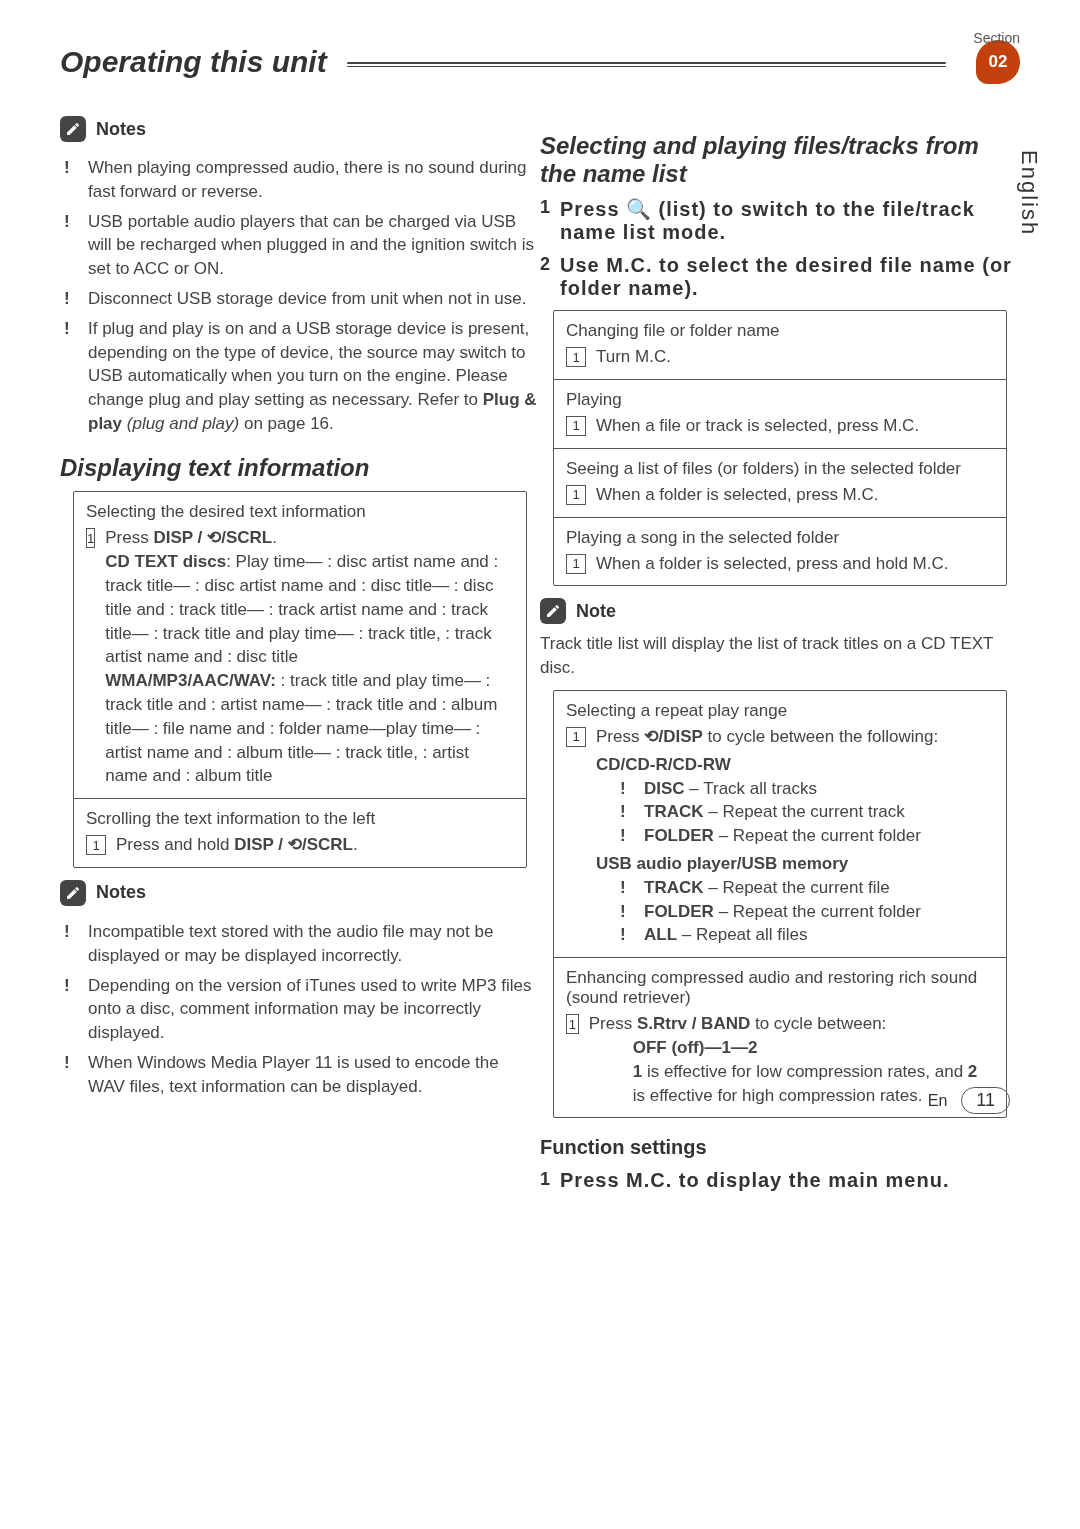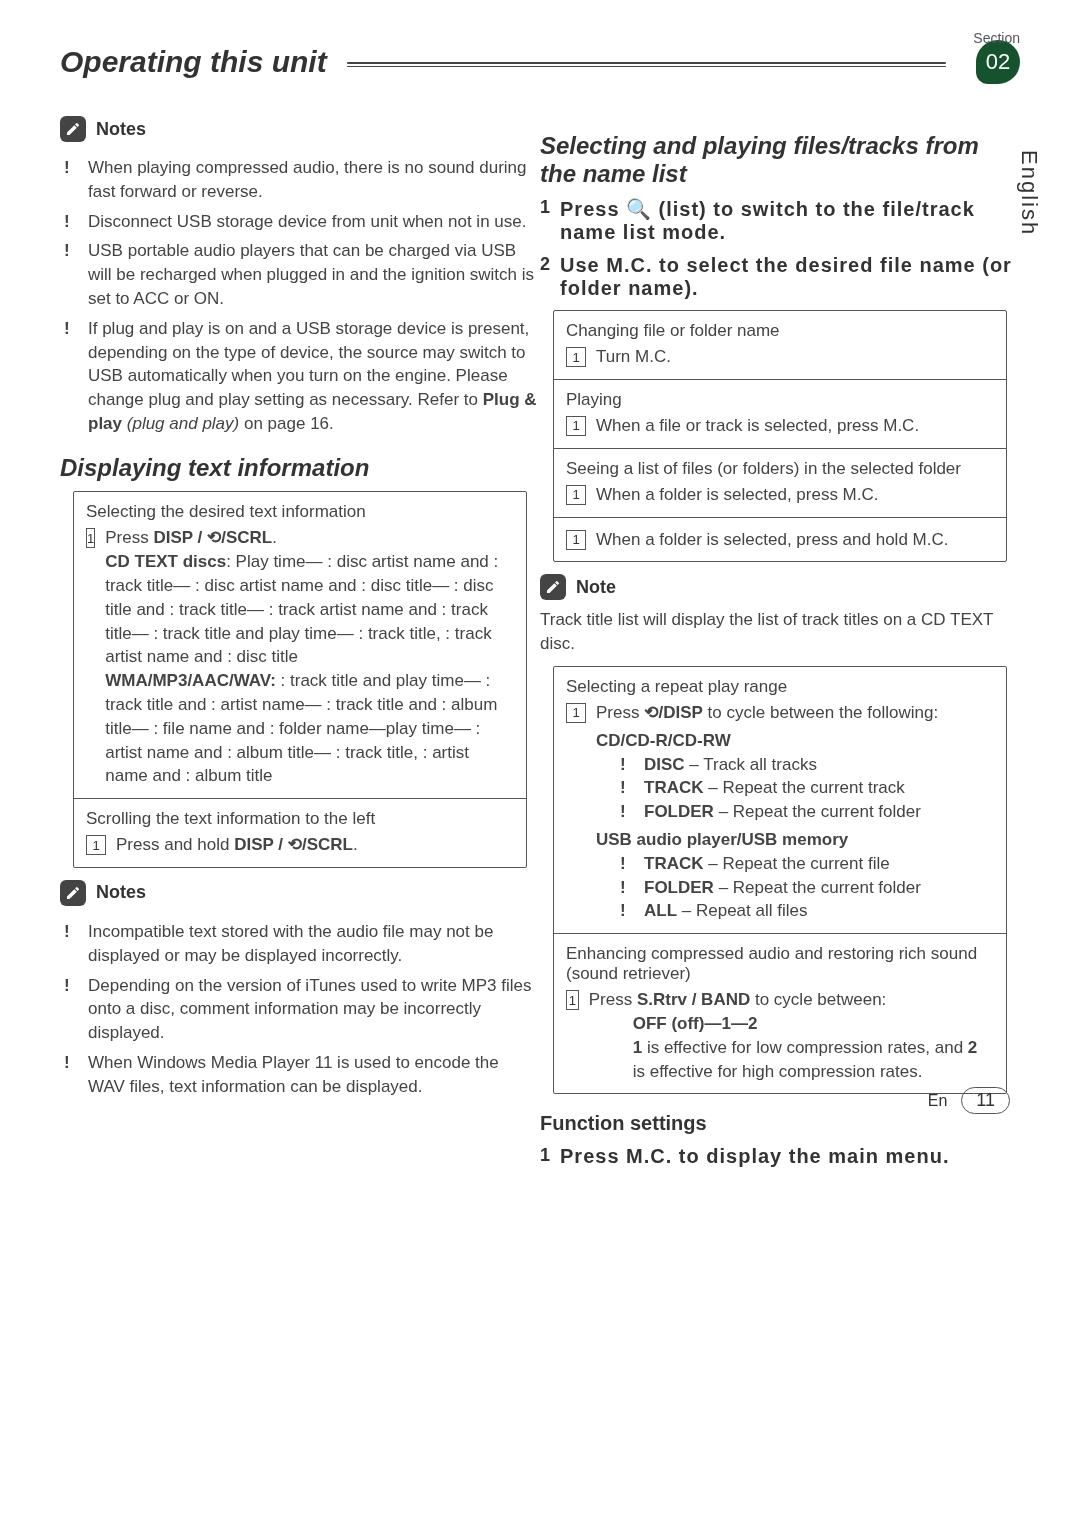--- a/index.html
+++ b/index.html
@@ -2,21 +2,21 @@
 <html><head>
 <meta charset="utf-8">
 <style>
   * { box-sizing: border-box; margin: 0; padding: 0; }
   html,body { width:1080px; height:1529px; background:#fff; font-family: Arial, Helvetica, sans-serif; color:#333; }
   .page { position:relative; width:1080px; height:1150px; padding:40px 60px 50px 60px; }
   .top-rule { height:2px; background:#444; margin:6px 0 2px 0; border-radius:2px; }
   .section-title-row { display:flex; align-items:center; gap:20px; }
   .section-title { font-size:30px; font-weight:bold; font-style:italic; flex:0 0 auto;text-align:center; }
   .top-rule-wrap { flex:1; }
-  .section-badge { width:44px; height:44px; background:#14532d; border-radius:50% 50% 50% 12px; display:flex; align-items:center; justify-content:center; color:#fff; font-weight:normal; font-size:22px; margin-left:10px;}
+  .section-badge { width:44px; height:44px; background:#c2410c; border-radius:50% 50% 50% 12px; display:flex; align-items:center; justify-content:center; color:#fff; font-weight:bold; font-size:17px; margin-left:10px;}
   .section-label { font-size:14px; color:#555; text-align:right; margin-bottom:2px;}
   .right-meta { position:absolute; right:60px; top:30px; text-align:right; }
   .lang-tab { position:absolute; right:38px; top:150px; writing-mode:vertical-rl; font-size:22px; letter-spacing:2px; color:#333; }
   .cols { display:flex; margin-top:30px; }
   .col { flex:1; min-width:0; }
   h2.sub { font-size:24px; font-weight:bold; font-style:italic; margin:18px 0 10px 0; line-height:1.15; }
   h3.box { font-size:20px; font-weight:bold; margin:18px 0 8px 0; }
   .note-chip { display:inline-flex; align-items:center; gap:10px; margin:2px 0 8px 0;}
   .note-icon { width:26px; height:26px; background:#444; border-radius:6px; display:flex; align-items:center; justify-content:center;}
   .note-icon svg { width:16px; height:16px; fill:#fff;}
@@ -71,22 +71,22 @@
         <span class="note-icon">
           <svg viewBox="0 0 24 24">
               <path d="M3 17.25V21h3.75l11-11-3.75-3.75-11 11zM20.71 7.04a1 1 0 000-1.41l-2.34-2.34a1 1 0 00-1.41 0l-1.83 1.83 3.75 3.75 1.83-1.83z"></path>
             </svg>
         </span>
         <span class="note-label">Notes</span>
       </div>
 
       <ul class="exc-list">
         <li><span>When playing compressed audio, there is no sound during fast forward or reverse.</span></li>
+        <li><span>USB portable audio players that can be charged via USB will be recharged when plugged in and the ignition switch is set to ACC or ON.</span></li>
         <li><span>Disconnect USB storage device from unit when not in use.</span></li>
-        <li><span>USB portable audio players that can be charged via USB will be recharged when plugged in and the ignition switch is set to ACC or ON.</span></li>
         <li>
           <span>If plug and play is on and a USB storage device is present, depending on the type of device, the source may switch to USB automatically when you turn on the engine. Please change plug and play setting as necessary. Refer to </span>
           <span class="bold">Plug &amp; play</span>
           <span class="ital"> (plug and play)</span>
           <span> on page 16.</span>
         </li>
       </ul>
 
       <h2 class="sub">Displaying text information</h2>
 
@@ -155,20 +155,21 @@
             </div>
         </div>
         <div class="cell">
           <div class="cell-title">Seeing a list of files (or folders) in the selected folder</div>
           <div class="step">
               <div class="num">1</div>
               <div class="body"><span>When a folder is selected, press M.C.</span></div>
             </div>
         </div>
         <div class="cell">
+          <div class="cell-title">Playing a song in the selected folder</div>
           <div class="step">
               <div class="num">1</div>
               <div class="body"><span>When a folder is selected, press and hold M.C.</span></div>
             </div>
         </div>
       </div>
 
       <div class="note-chip">
         <span class="note-icon">
           <svg viewBox="0 0 24 24">

